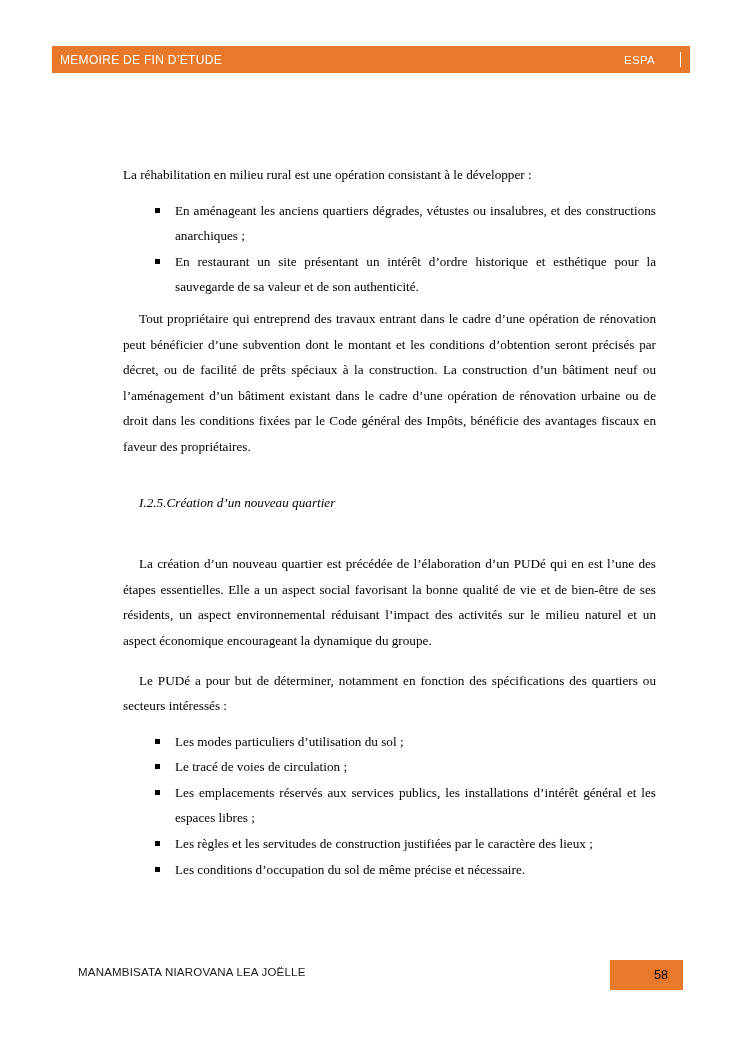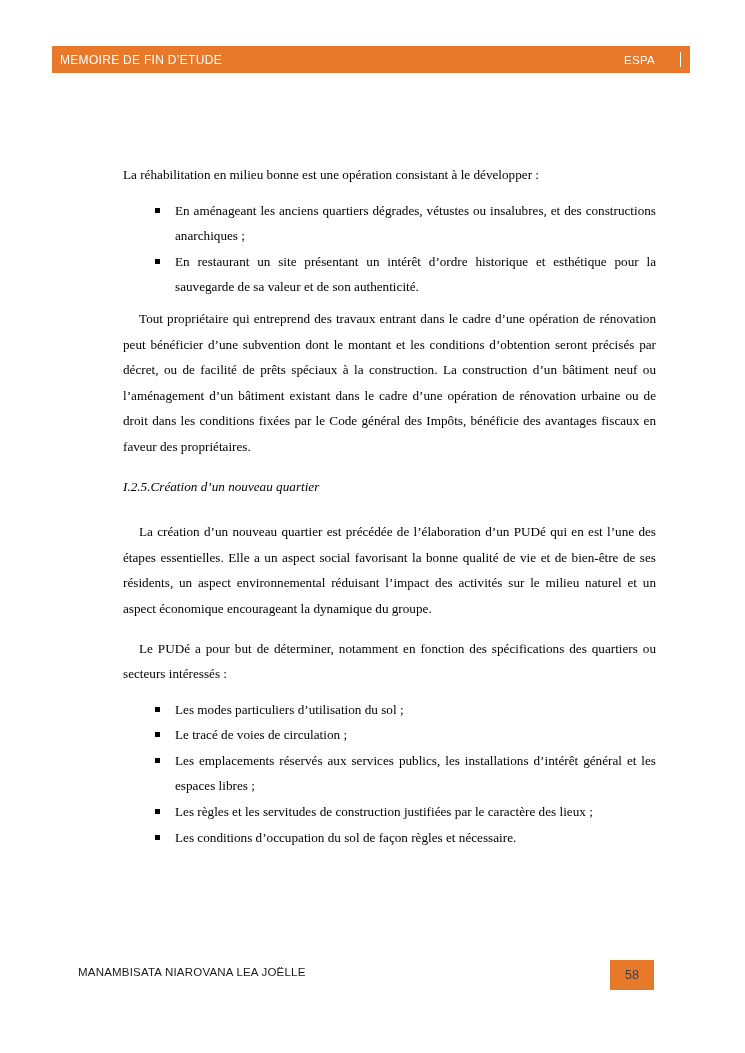--- a/index.html
+++ b/index.html
@@ -78,21 +78,21 @@
     text-indent: 16px;
   }
   .spacer-10 { height: 10px; }
   .spacer-14 { height: 14px; }
   .spacer-6 { height: 6px; }
 
   .heading {
     font-size: 13.2px;
     font-style: italic;
     line-height: 25.6px;
-    margin: 0;
+    margin: 16px;
   }
 
   ul.bullets {
     list-style: none;
     margin: 0;
     padding: 0;
   }
   ul.bullets li {
     position: relative;
     font-size: 13.2px;
@@ -125,42 +125,43 @@
     letter-spacing: 0.2px;
     white-space: nowrap;
   }
   .footer-page {
     position: absolute;
     left: 610px;
     top: 960px;
     width: 44px;
     height: 30px;
     background: #E8792B;
-    color: #404040;
+    color: #000000;
     font-family: "Liberation Sans", sans-serif;
     font-size: 12.5px;
     display: flex;
     align-items: center;
     justify-content: center;
+    padding-left: 29px;
   }
 </style>
 </head>
 <body>
 
 <div class="page">
 
   <div class="header-bar">
     <div class="header-left">MEMOIRE DE FIN D’ETUDE</div>
     <div class="header-right">ESPA</div>
     <div class="header-tick"></div>
   </div>
 
   <div class="content">
 
-    <p class="para">La réhabilitation en milieu bonne est une opération consistant à le développer :</p>
+    <p class="para">La réhabilitation en milieu rural est une opération consistant à le développer :</p>
 
     <div class="spacer-10"></div>
 
     <ul class="bullets indent-b">
       <li>
         <span class="sq"></span>
         <span>En aménageant les anciens quartiers dégrades, vétustes ou insalubres, et des constructions anarchiques ;</span>
       </li>
       <li>
         <span class="sq"></span>
@@ -201,21 +202,21 @@
       <li>
         <span class="sq"></span>
         <span>Les emplacements réservés aux services publics, les installations d’intérêt général et les espaces libres ;</span>
       </li>
       <li>
         <span class="sq"></span>
         <span>Les règles et les servitudes de construction justifiées par le caractère des lieux ;</span>
       </li>
       <li>
         <span class="sq"></span>
-        <span>Les conditions d’occupation du sol de façon règles et nécessaire.</span>
+        <span>Les conditions d’occupation du sol de même précise et nécessaire.</span>
       </li>
     </ul>
 
   </div>
 
   <div class="footer-name">MANAMBISATA NIAROVANA LEA JOËLLE</div>
   <div class="footer-page">58</div>
 
 </div>
 

